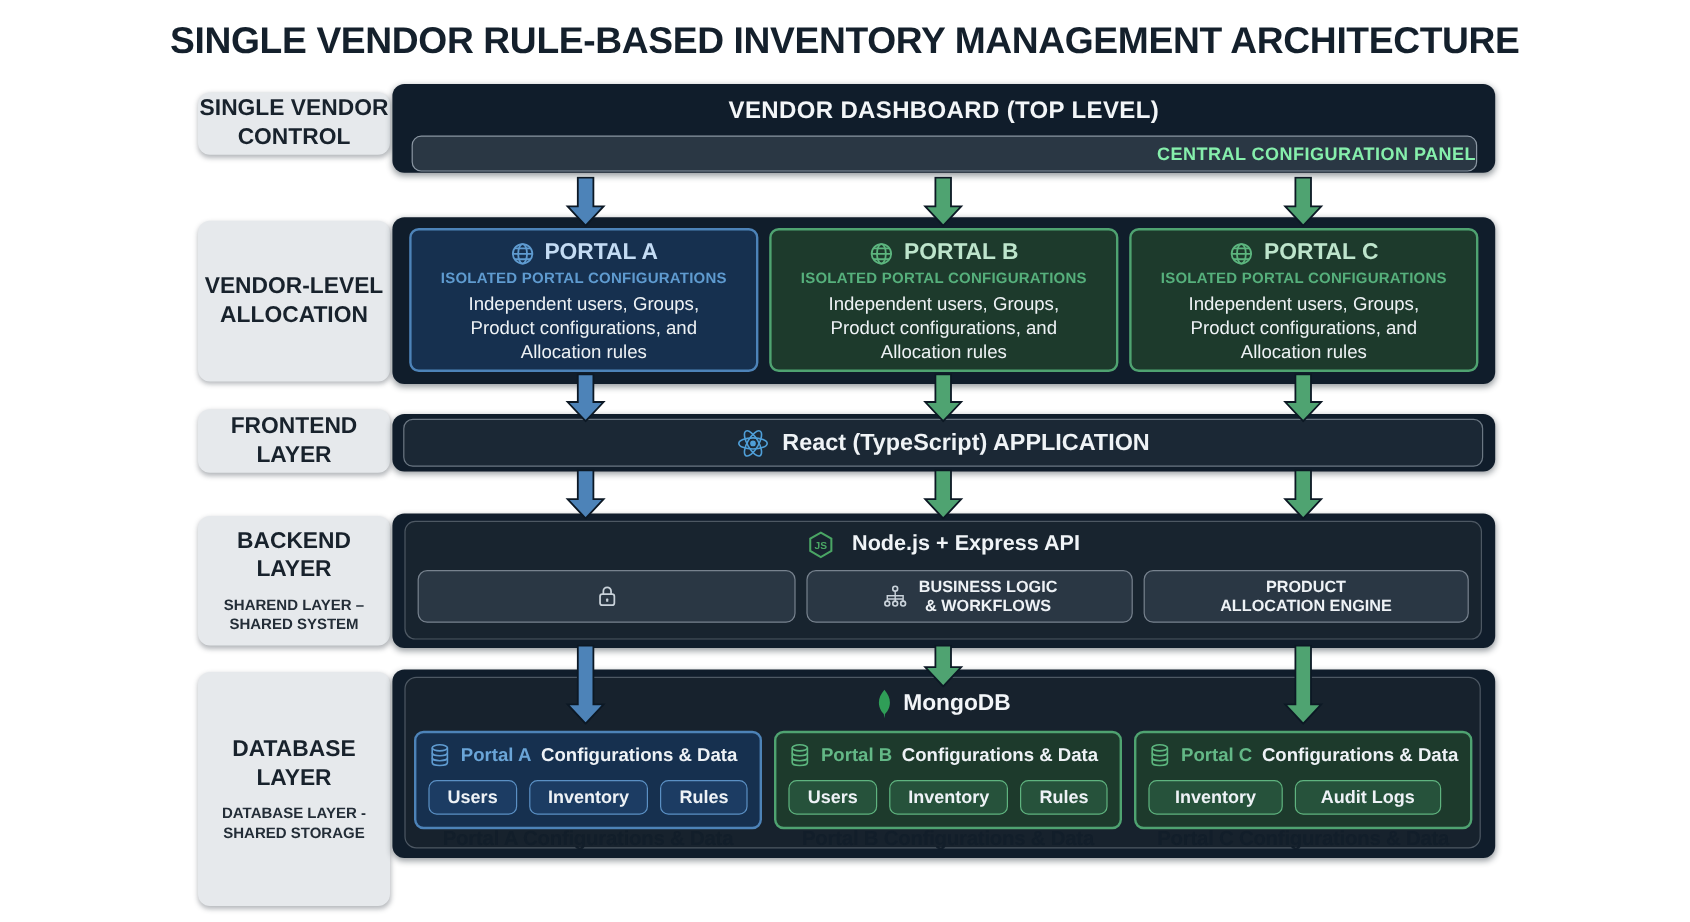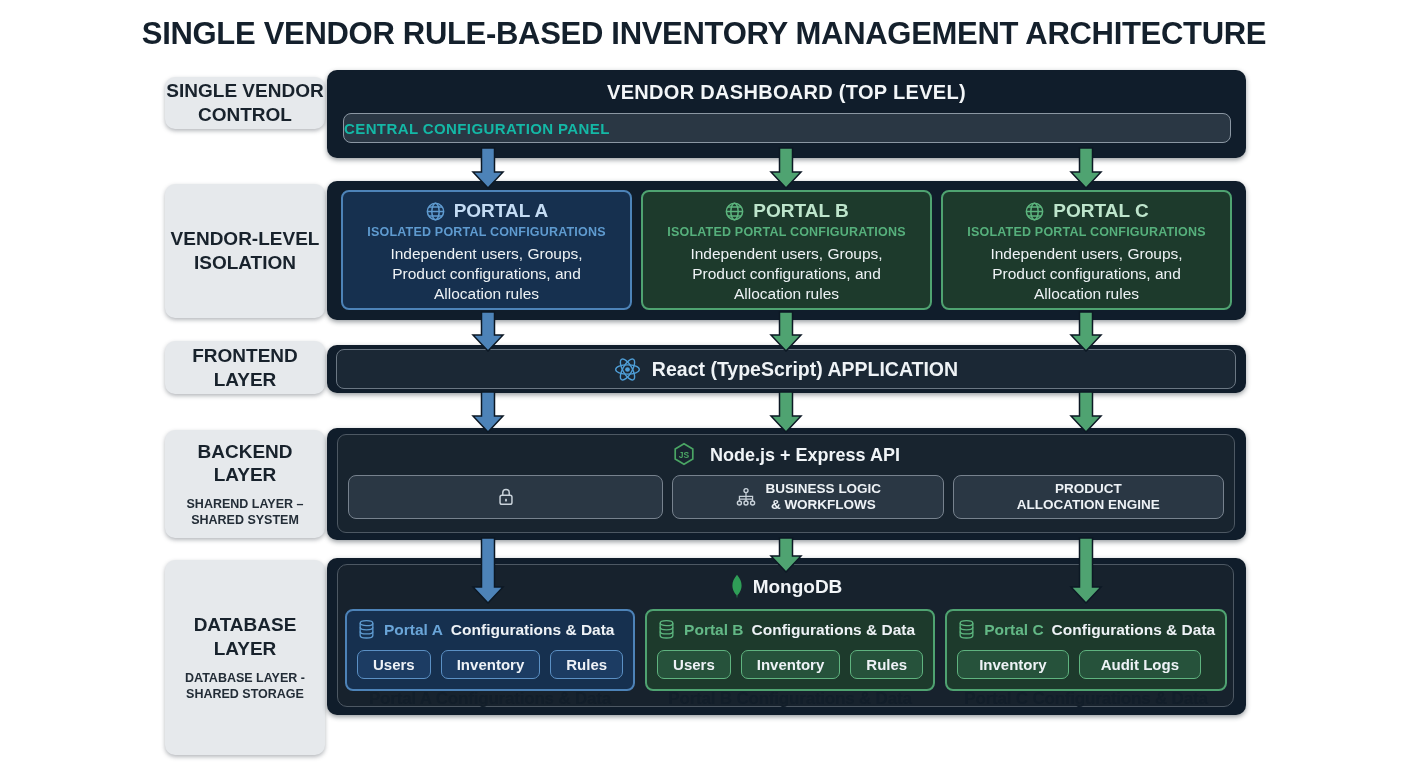--- a/index.html
+++ b/index.html
@@ -27,32 +27,32 @@
   .lb-isolation{top:184px;height:134px;}
   .lb-frontend{top:341px;height:53px;}
   .lb-backend{top:430px;height:108px;}
   .lb-database{top:560px;height:195px;}
   
   .row{
     position:absolute;left:327px;width:919px;box-sizing:border-box;
     background:var(--c-box-dark,#101d2b);border-radius:10px;
     box-shadow:0 2px 5px rgba(25,35,45,.45);
   }
-  .row-control{top:70px;height:88px;}
+  .row-control{top:70px;height:74px;}
   .row-isolation{top:181px;height:139px;display:flex;gap:9px;padding:9px 14px 10px;}
   .row-frontend{top:345px;height:48px;}
   .row-backend{top:428px;height:112px;}
   .row-database{top:558px;height:157px;}
   
   .dash-heading{text-align:center;color:#f3f6f8;font-size:20px;font-weight:bold;letter-spacing:.3px;margin-top:11px;}
   .config-panel{
     margin:9px 15px 0 16px;height:30px;background:var(--c-panel-slate,#2a3744);
     border:1.5px solid #8b97a3;border-radius:8px;box-sizing:border-box;
-    display:flex;align-items:center;justify-content:flex-start;
-    color:#14b8a6;font-weight:bold;font-size:15px;letter-spacing:.4px;
+    display:flex;align-items:center;justify-content:flex-end;
+    color:#86efac;font-weight:bold;font-size:15px;letter-spacing:.4px;
   }
   
   .portal{flex:1;border-radius:8px;border:2px solid;box-sizing:border-box;text-align:center;padding-top:8px;}
   .portal.blue{background:var(--c-portal-blue-bg,#16304f);border-color:var(--c-accent-blue,#4d83b8);}
   .portal.green{background:var(--c-portal-green-bg,#1d3a2c);border-color:var(--c-accent-green,#4fa371);}
   .portal-head{display:flex;align-items:center;justify-content:center;gap:8px;font-size:19px;font-weight:bold;}
   .portal.blue .portal-head{color:#c4dcf4;}
   .portal.green .portal-head{color:#bee5cc;}
   .portal.blue .icon{color:#5f9bd0;}
   .portal.green .icon{color:#5cb57e;}
@@ -66,21 +66,21 @@
     border:1.5px solid #6b7783;border-radius:8px;background:#1b2835;
     display:flex;align-items:center;justify-content:center;gap:11px;
     color:#eff3f6;font-size:19.5px;font-weight:bold;
   }
   .react-icon{color:var(--c-react-blue,#4f9fd8);}
   
   .backend-panel{
     position:absolute;top:6px;bottom:7px;left:10px;right:11px;
     border:1.5px solid #4d5863;border-radius:9px;background:#18242f;
   }
-  .api-head{display:flex;align-items:flex-end;justify-content:center;gap:14px;color:#f0f4f7;font-size:18px;font-weight:bold;margin-top:7px;}
+  .api-head{display:flex;align-items:flex-start;justify-content:center;gap:14px;color:#f0f4f7;font-size:18px;font-weight:bold;margin-top:7px;}
   .node-icon{color:var(--c-node-green,#4aa564);}
   .services{display:flex;gap:9px;padding:9px 10px 0;}
   .service{
     flex:1;background:var(--c-panel-slate,#2a3744);border:1.5px solid #77828e;border-radius:8px;
     display:flex;align-items:center;justify-content:center;gap:9px;box-sizing:border-box;
     color:#eef2f6;font-weight:bold;font-size:13.5px;line-height:1.18;text-align:center;
     white-space:pre-line;padding:5px 6px;height:44px;
   }
   .service.wide{flex:1.17;}
   .service .icon{color:#c9d2da;flex:none;}
@@ -124,21 +124,21 @@
 <body>
 
 <h1 class="title">SINGLE VENDOR RULE-BASED INVENTORY MANAGEMENT ARCHITECTURE</h1>
 
 <div class="side-label lb-control">
   <div class="main">SINGLE VENDOR
 CONTROL</div>
 </div>
 <div class="side-label lb-isolation">
   <div class="main">VENDOR-LEVEL
-ISOLATION</div>
+ALLOCATION</div>
 </div>
 <div class="side-label lb-frontend">
   <div class="main">FRONTEND
 LAYER</div>
 </div>
 <div class="side-label lb-backend">
   <div class="main">BACKEND
 LAYER</div>
   <div class="sub">SHAREND LAYER –
 SHARED SYSTEM</div>

